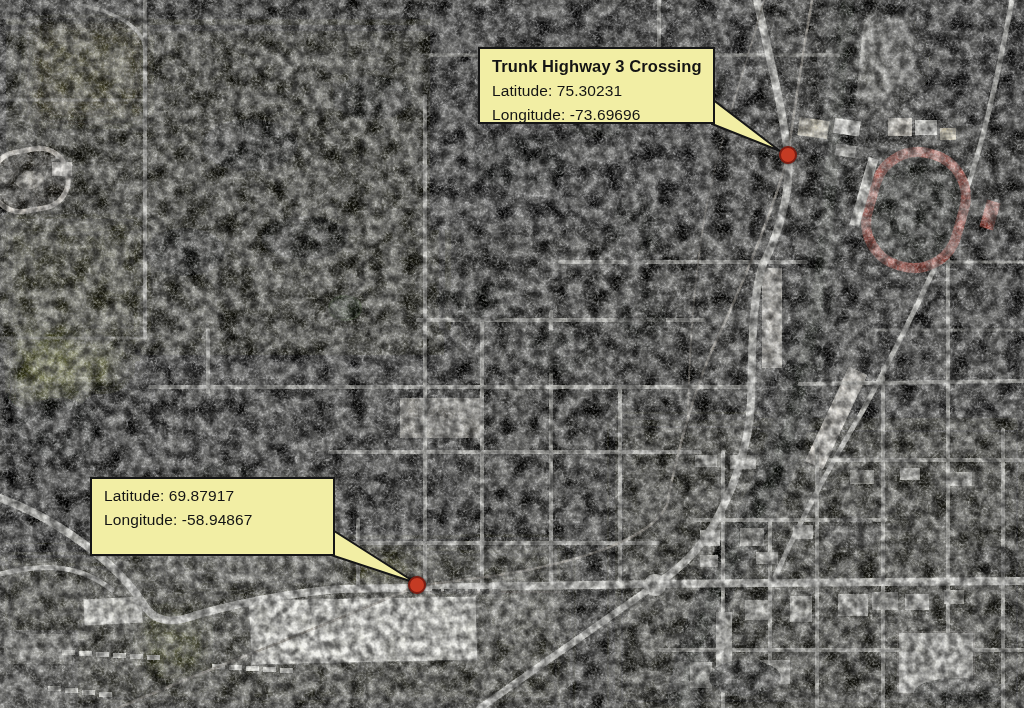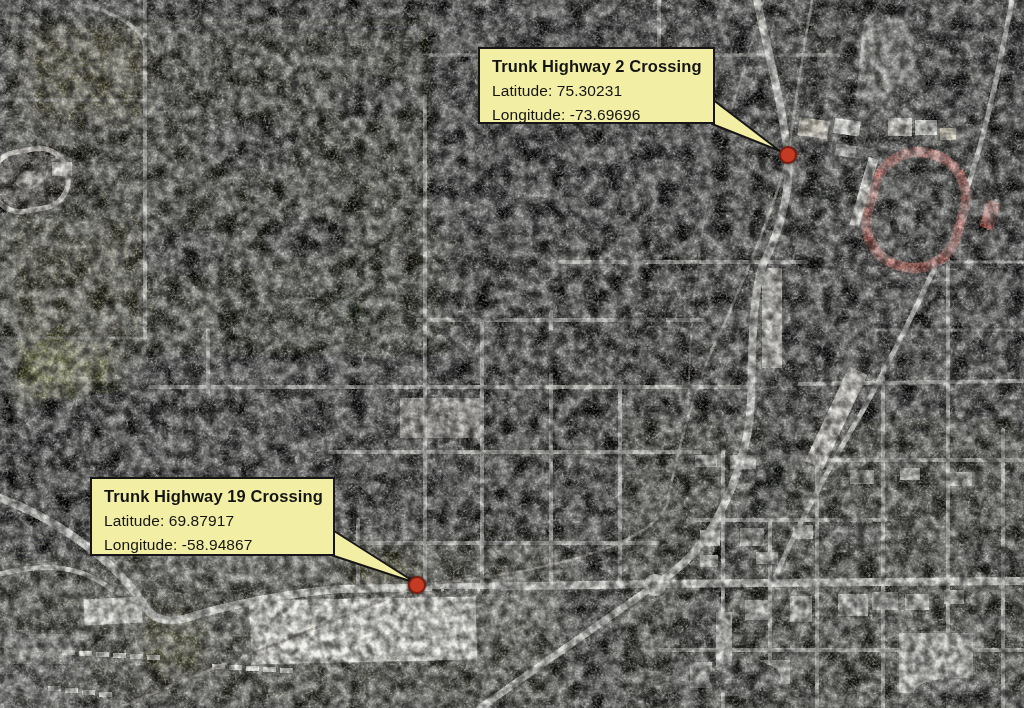--- a/index.html
+++ b/index.html
@@ -280,24 +280,23 @@
 
   <svg class="overlay" width="1024" height="708" viewBox="0 0 1024 708">
     <polygon points="712,99 712,124 780,151" fill="#f2eea4" stroke="#161616" stroke-width="2"></polygon>
     <polygon points="331,529 331,555 416,583" fill="#f2eea4" stroke="#161616" stroke-width="2"></polygon>
   </svg>
 
   <div class="dot" style="left:779px;top:146px;"></div>
   <div class="dot" style="left:408px;top:576px;"></div>
 
   <div class="callout" style="left:478px;top:47px;width:237px;height:77px;">
-    <div class="t">Trunk Highway 2 Crossing</div>
+    <div class="t">Trunk Highway 3 Crossing</div>
     <div>Latitude: 75.30231</div>
     <div>Longitude: -73.69696</div>
   </div>
 
   <div class="callout" style="left:90px;top:477px;width:245px;height:79px;">
-    <div class="t">Trunk Highway 19 Crossing</div>
     <div>Latitude: 69.87917</div>
     <div>Longitude: -58.94867</div>
   </div>
 
 </div>
 
 </body></html>

